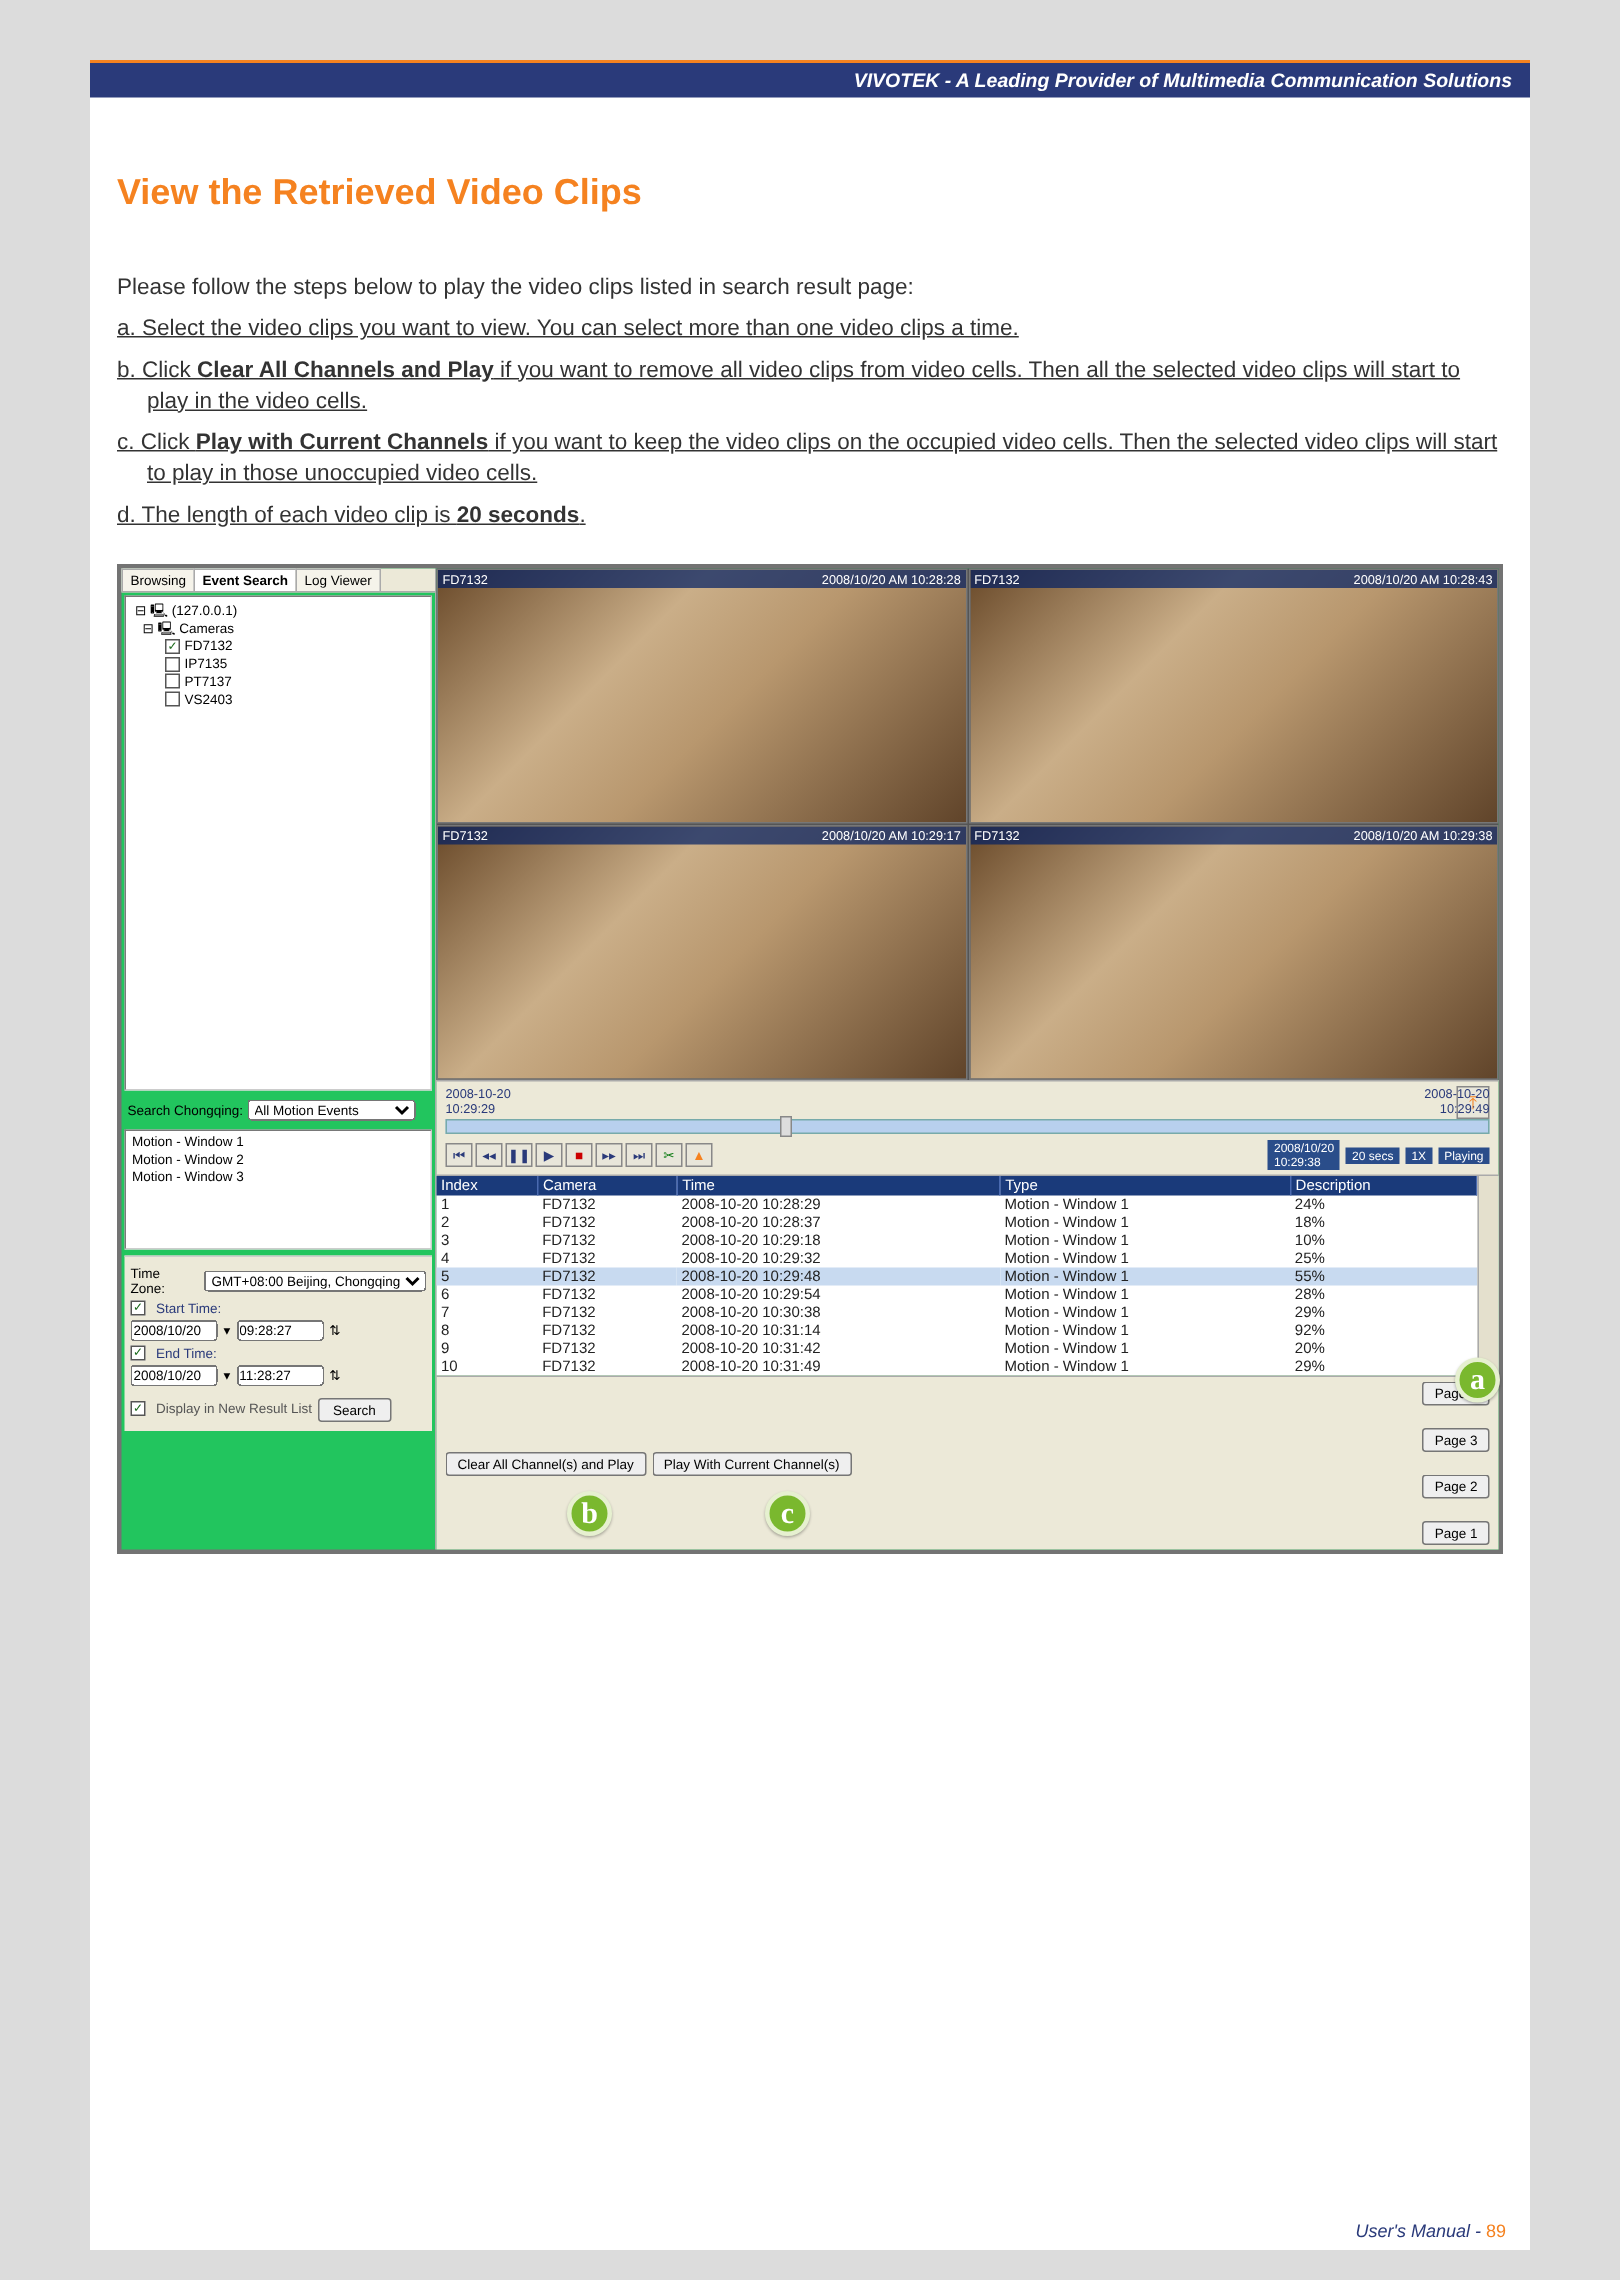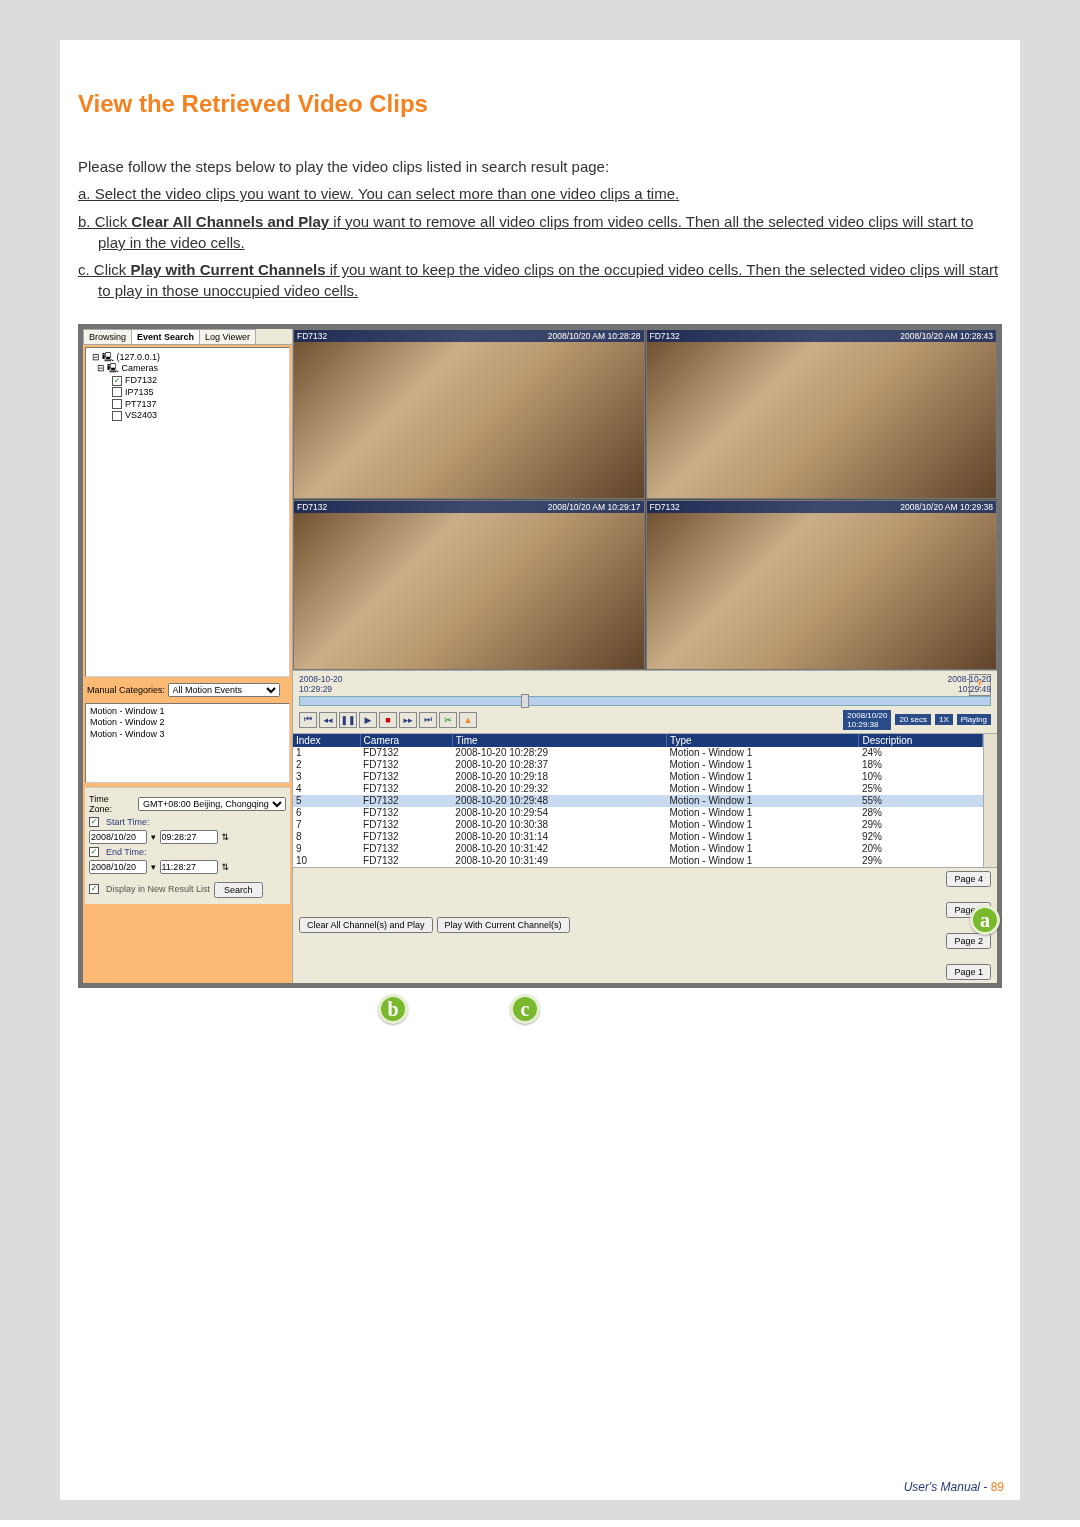--- a/index.html
+++ b/index.html
@@ -46,22 +46,22 @@
   .body-text.indent {
     padding-left: 20px;
     text-indent: -20px;
     text-decoration: underline;
   }
   .bold { font-weight: bold; }
 
   
   .shot {
     margin-top: 22px;
-    border: 5px solid #737373;
-    background: #fdba74;
+    border: 3px solid #737373;
+    background: #22c55e;
     font-size: 9px;
     color: #000;
     width: 100%;
   }
   .shot-body { display: flex; }
   .left-panel {
     width: 210px;
     border-right: 1px solid #aaa;
     display: flex;
     flex-direction: column;
@@ -255,52 +255,56 @@
   }
   .footer .pg { color:#f58220; font-style:normal; }
   .chk { display:inline-block; width:10px; height:10px; border:1px solid #555; color:#1a6a1a; font-size:8px; line-height:8px; text-align:center; margin-right:3px; vertical-align:middle; background:#fff; }
   label.tiny{ font-size:9px; color:#555; }
 </style>
 </head>
 <body>
 
 <div class="page-outer">
   <div class="page-inner">
+    <div class="header-bar">VIVOTEK - A Leading Provider of Multimedia Communication Solutions</div>
 
     <div class="content">
       <h2 class="section-title">View the Retrieved Video Clips</h2>
 
       <p class="body-text">Please follow the steps below to play the video clips listed in search result page:</p>
       <p class="body-text indent">a. Select the video clips you want to view. You can select more than one video clips a time.</p>
       <p class="body-text indent">
         <span>b. Click </span><span class="bold">Clear All Channels and Play</span><span> if you want to remove all video clips from video cells. Then all the selected video clips will start to play in the video cells.</span>
       </p>
       <p class="body-text indent">
         <span>c. Click </span><span class="bold">Play with Current Channels</span><span> if you want to keep the video clips on the occupied video cells. Then the selected video clips will start to play in those unoccupied video cells.</span>
       </p>
+      <p class="body-text indent">
+        <span>d. The length of each video clip is </span><span class="bold">20 seconds</span><span>.</span>
+      </p>
 
       <div class="shot">
         <div class="shot-body">
 
           <div class="left-panel">
             <div class="tabs">
               <div class="tab">Browsing</div>
               <div class="tab active">Event Search</div>
               <div class="tab">Log Viewer</div>
             </div>
             <div class="tree">
               <div class="node">⊟ 🖳 <span>(127.0.0.1)</span></div>
               <div class="node">  ⊟ 🖳 <span>Cameras</span></div>
               <div class="node">        <span class="chk">✓</span><span>FD7132</span></div>
               <div class="node">        <span class="chk"></span><span>IP7135</span></div>
               <div class="node">        <span class="chk"></span><span>PT7137</span></div>
               <div class="node">        <span class="chk"></span><span>VS2403</span></div>
             </div>
             <div class="search-cat">
-              <span>Manual Categories:</span>
+              <span>Search Chongqing:</span>
               <select>
                 <option>All Motion Events</option>
               </select>
             </div>
             <div class="motion-list">
               <div>Motion - Window 1</div>
               <div>Motion - Window 2</div>
               <div>Motion - Window 3</div>
             </div>
             <div class="time-panel">

